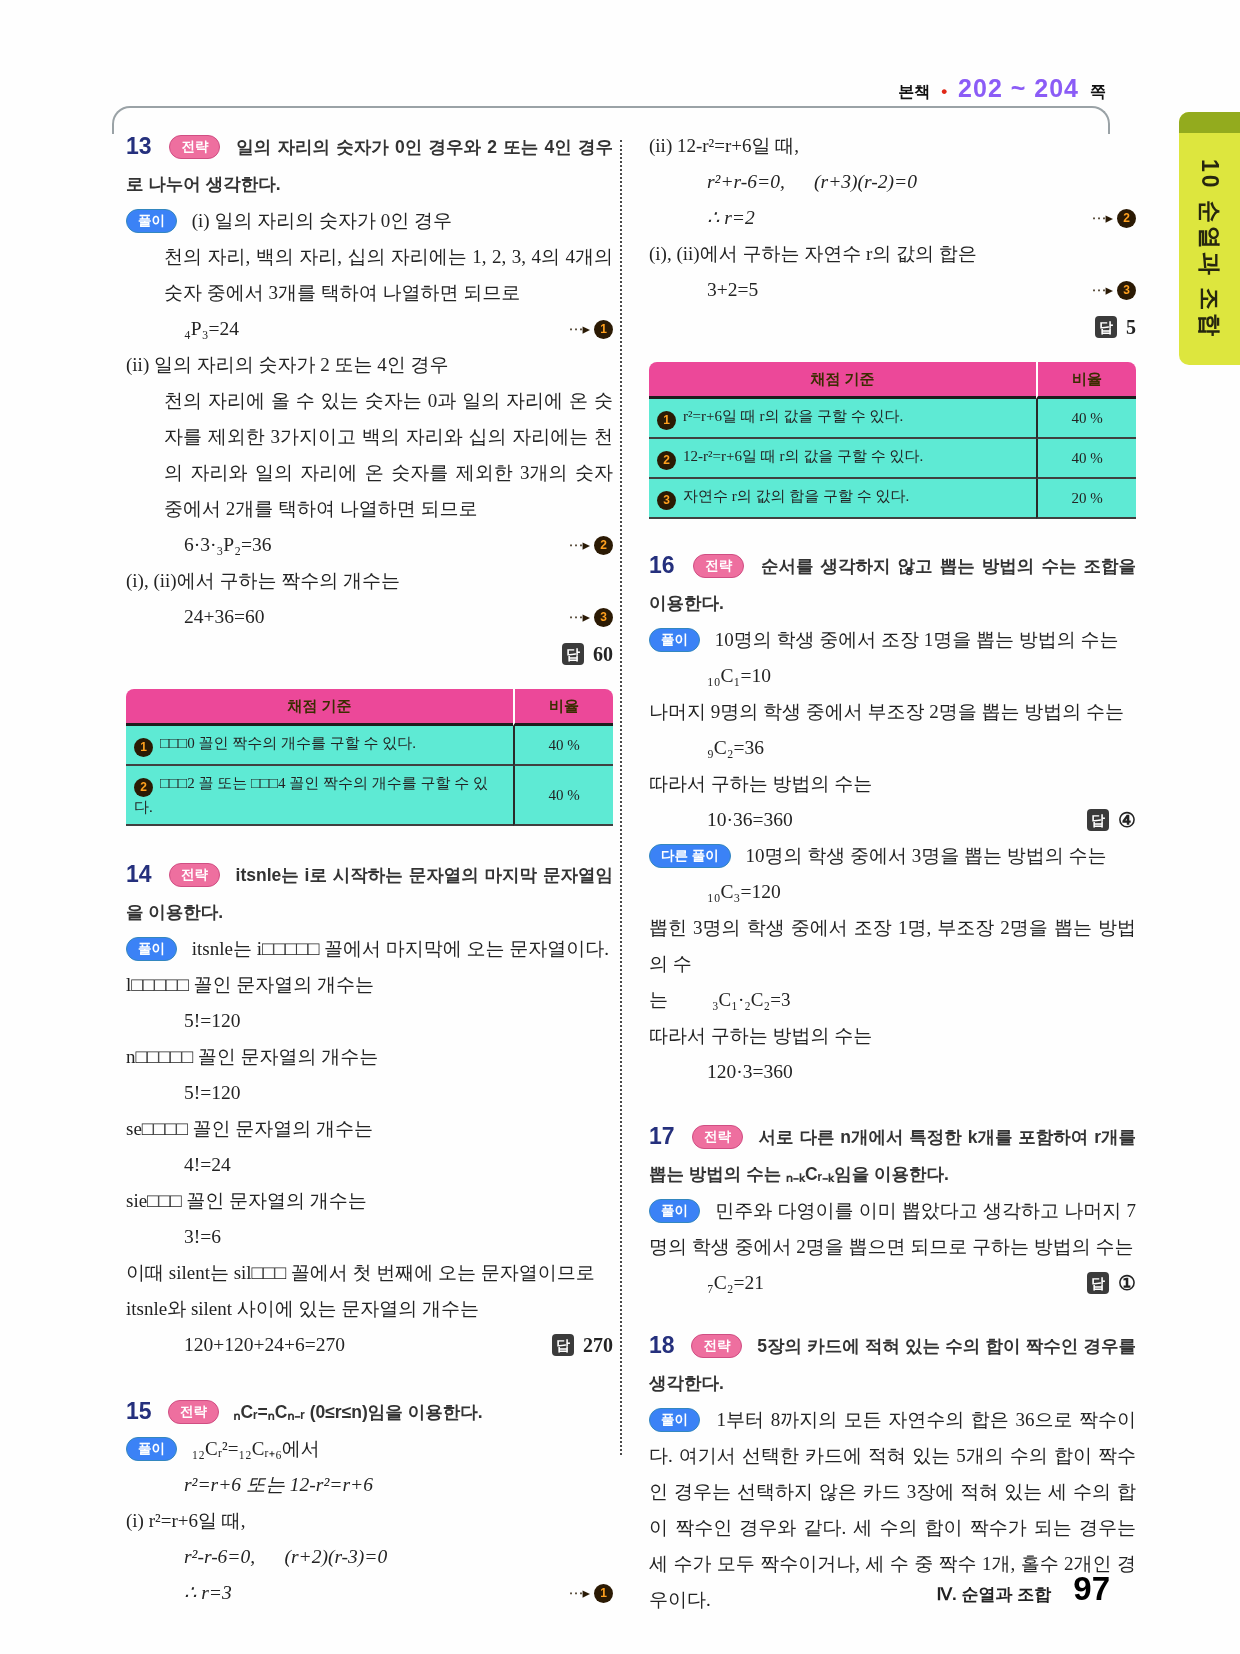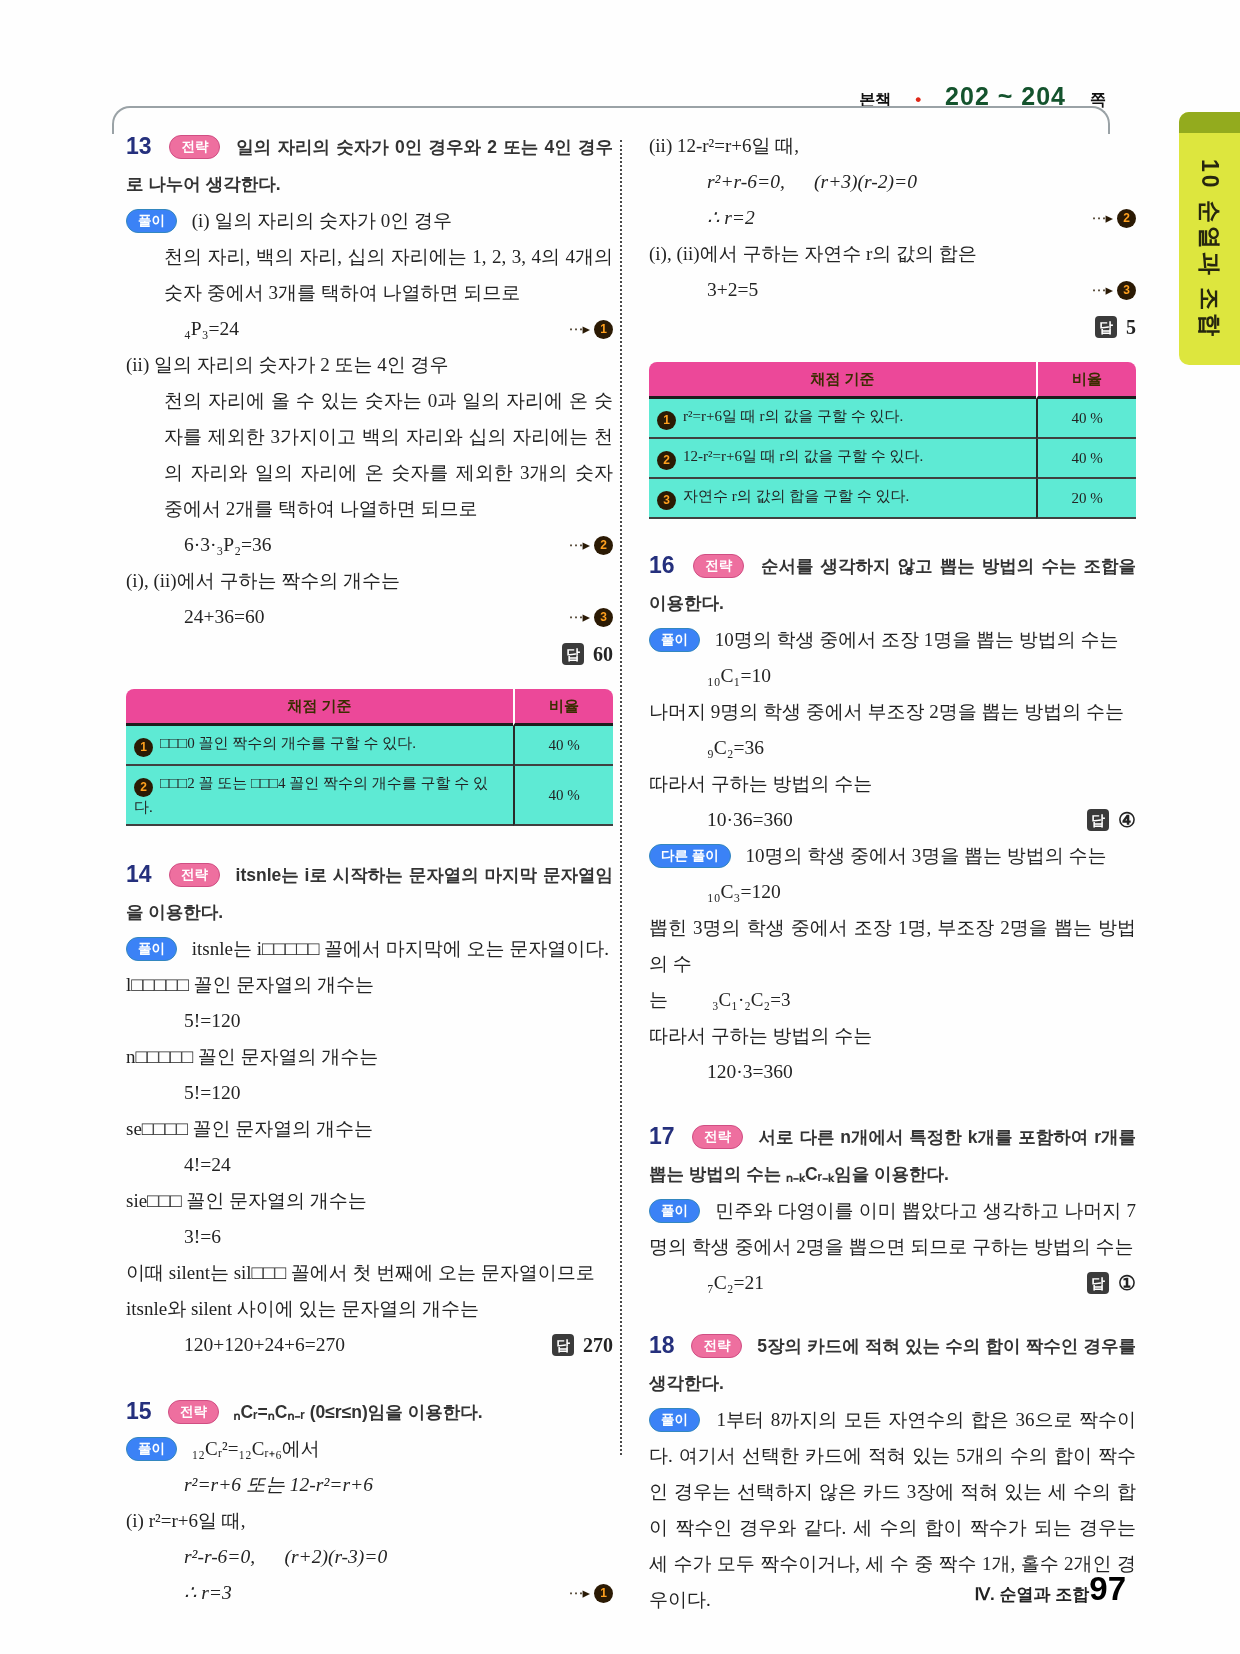--- a/index.html
+++ b/index.html
@@ -1,37 +1,37 @@
 <!DOCTYPE html>
 <html><head>
 <meta charset="utf-8">
 <style>
   html,body{margin:0;padding:0;}
   body{
     width:1240px;height:1654px;position:relative;background:#fefefe;
     font-family:"Liberation Serif",serif;color:#232323;overflow:hidden;
   }
   
-  .page-header{position:absolute;top:82px;right:134px;display:flex;align-items:baseline;gap:24px;
+  .page-header{position:absolute;top:74px;right:134px;display:flex;align-items:baseline;gap:11px;
     font-family:"Liberation Sans",sans-serif;font-weight:bold;}
   .page-header .bk{font-size:16px;color:#111;}
   .page-header .dot{color:#e02818;font-size:17px;}
-  .page-header .pg{font-size:25px;letter-spacing:1px;color:#14532d;}
+  .page-header .pg{font-size:25px;letter-spacing:1px;color:#8b5cf6;}
   .page-header .sfx{font-size:16px;color:#111;}
   .frame{position:absolute;left:112px;top:106px;width:994px;height:26px;
     border:2.5px solid #9aa2a6;border-bottom:none;border-radius:18px 18px 0 0;}
   .side-tab{position:absolute;right:0;top:112px;width:61px;height:253px;
     background:#dde63e;border-radius:10px 0 0 10px;overflow:hidden;}
   .side-tab .strip{height:21px;background:#93ab1e;}
   .side-tab .tab-text-wrap{position:absolute;top:21px;left:0;right:0;bottom:0;
     display:flex;align-items:center;justify-content:center;}
   .side-tab .tab-text{writing-mode:vertical-rl;text-orientation:sideways;
     font-family:"Liberation Sans",sans-serif;font-weight:bold;font-size:23px;
     letter-spacing:3px;color:#26260f;}
-  .page-footer{position:absolute;right:114px;bottom:46px;display:flex;align-items:baseline;
+  .page-footer{position:absolute;right:130px;bottom:46px;display:flex;align-items:baseline;gap:22px;
     font-family:"Liberation Sans",sans-serif;font-weight:bold;}
   .page-footer .chapter{font-size:17px;color:#222;}
   .page-footer .pnum{font-size:33px;color:#000;text-align:center;}
   .divider{position:absolute;left:620px;top:140px;height:1315px;border-left:2.5px dotted #4a4a4a;}
   
   .col{position:absolute;top:128px;width:487px;}
   .col.left{left:126px;}
   .col.right{left:649px;}
   
   .head{font-family:"Liberation Sans",sans-serif;line-height:36px;text-align:justify;}

